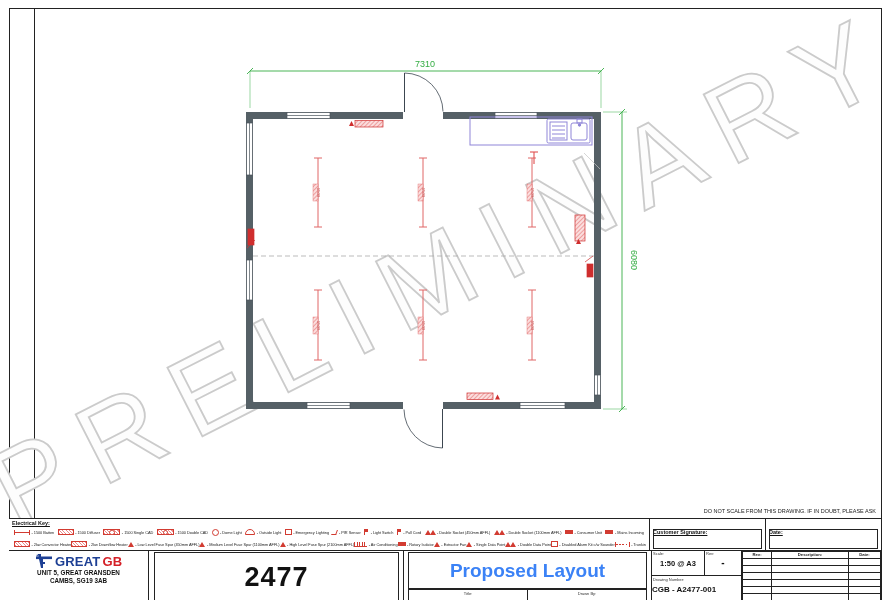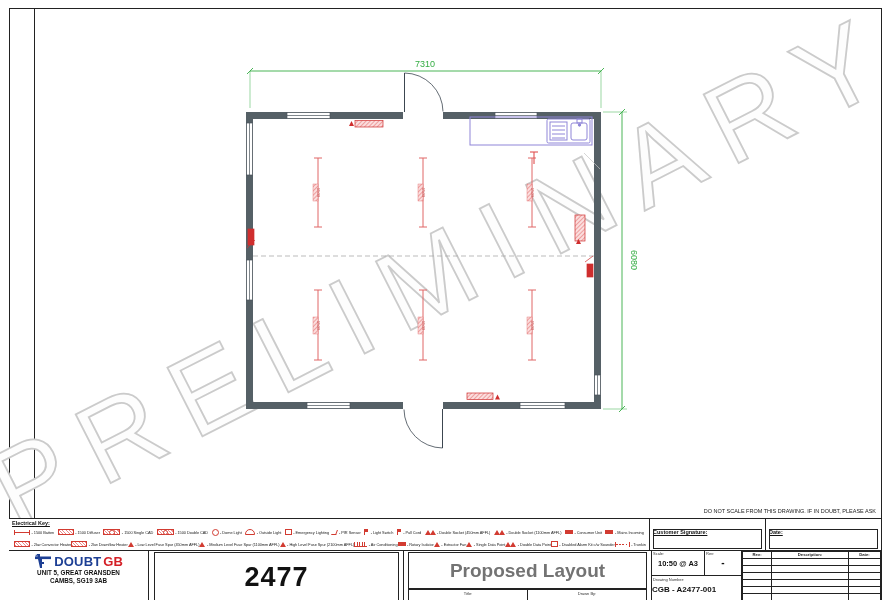--- a/index.html
+++ b/index.html
@@ -35,21 +35,21 @@
   .logo-blue{color:#1d3f94;font-weight:bold;font-size:13px;letter-spacing:0.2px;}
   .logo-red{color:#d42027;font-weight:bold;font-size:13px;}
   .addr{font-size:6.3px;font-weight:bold;line-height:7.5px;}
   .job-cell{position:relative;width:255px;border-right:1px solid #222;box-sizing:border-box;}
   .job-inner{position:absolute;left:5px;top:1px;right:4px;bottom:-2px;border:1px solid #222;
              display:flex;align-items:center;justify-content:center;}
   .job-number{font-size:27px;font-weight:bold;letter-spacing:1px;}
   .title-cell{position:relative;width:248px;border-right:1px solid #222;box-sizing:border-box;}
   .title-inner{position:absolute;left:4px;top:1px;right:4px;height:35px;border:1px solid #222;
                display:flex;align-items:center;justify-content:center;}
-  .drawing-title{font-size:19px;font-weight:600;color:#737373;}
+  .drawing-title{font-size:19px;font-weight:600;color:#3b82f6;}
   .title-strip{position:absolute;left:4px;right:4px;top:38px;bottom:0;border:1px solid #222;border-bottom:none;display:flex;}
   .strip-cell{flex:1;border-right:1px solid #222;font-size:4px;color:#333;padding:1px 0 0 0;text-align:center;}
   .strip-cell:last-child{border-right:none;}
   .scale-rev-cell{position:relative;width:90px;border-right:1px solid #222;box-sizing:border-box;}
   .scale-box{position:absolute;left:0;top:0;width:53px;height:25px;border-right:1px solid #222;border-bottom:1px solid #222;box-sizing:border-box;}
   .rev-box{position:absolute;left:53px;top:0;right:0;height:25px;border-bottom:1px solid #222;box-sizing:border-box;}
   .mini-label{position:absolute;left:1px;top:0;font-size:4px;color:#333;}
   .scale-value{position:absolute;left:0;right:0;top:8px;text-align:center;font-size:7.5px;font-weight:600;}
   .rev-value{position:absolute;left:0;right:0;top:6px;text-align:center;font-size:10px;font-weight:bold;}
   .dwgnum-label{position:absolute;left:1px;top:26px;font-size:4px;color:#333;}
@@ -387,21 +387,21 @@
 
   <div class="tb-row2">
     <div class="logo-cell">
       <div class="logo-line">
         <svg width="18" height="16" viewBox="0 0 18 16">
           <rect x="1" y="3.5" width="16" height="2.6" fill="#1d3f94"></rect>
           <rect x="3" y="1" width="3" height="4" fill="#1d3f94"></rect>
           <path d="M4 6 L8 6 L8 9 L10 9 L10 11 L8 11 L8 15 L6 15 Z" fill="#1d3f94"></path>
           <rect x="2" y="2" width="1.6" height="1.6" fill="#fff" stroke="#1d3f94" stroke-width="0.6"></rect>
         </svg>
-        <span class="logo-blue">DOUBT</span>
+        <span class="logo-blue">GREAT</span>
           <span class="logo-red">GB</span>
       </div>
       <div class="addr">UNIT 5, GREAT GRANSDEN</div>
       <div class="addr">CAMBS, SG19 3AB</div>
     </div>
 
     <div class="job-cell">
       <div class="job-inner">
         <span class="job-number">2477</span>
       </div>
@@ -413,21 +413,21 @@
       </div>
       <div class="title-strip">
         <div class="strip-cell">Title:</div>
         <div class="strip-cell">Drawn By:</div>
       </div>
     </div>
 
     <div class="scale-rev-cell">
       <div class="scale-box">
         <span class="mini-label">Scale:</span>
-        <span class="scale-value">10:50 @ A3</span>
+        <span class="scale-value">1:50 @ A3</span>
       </div>
       <div class="rev-box">
         <span class="mini-label">Rev:</span>
         <span class="rev-value">-</span>
       </div>
       <span class="dwgnum-label">Drawing Number:</span>
       <span class="dwgnum-value">CGB - A2477-001</span>
     </div>
 
     <div class="revtable-cell">

